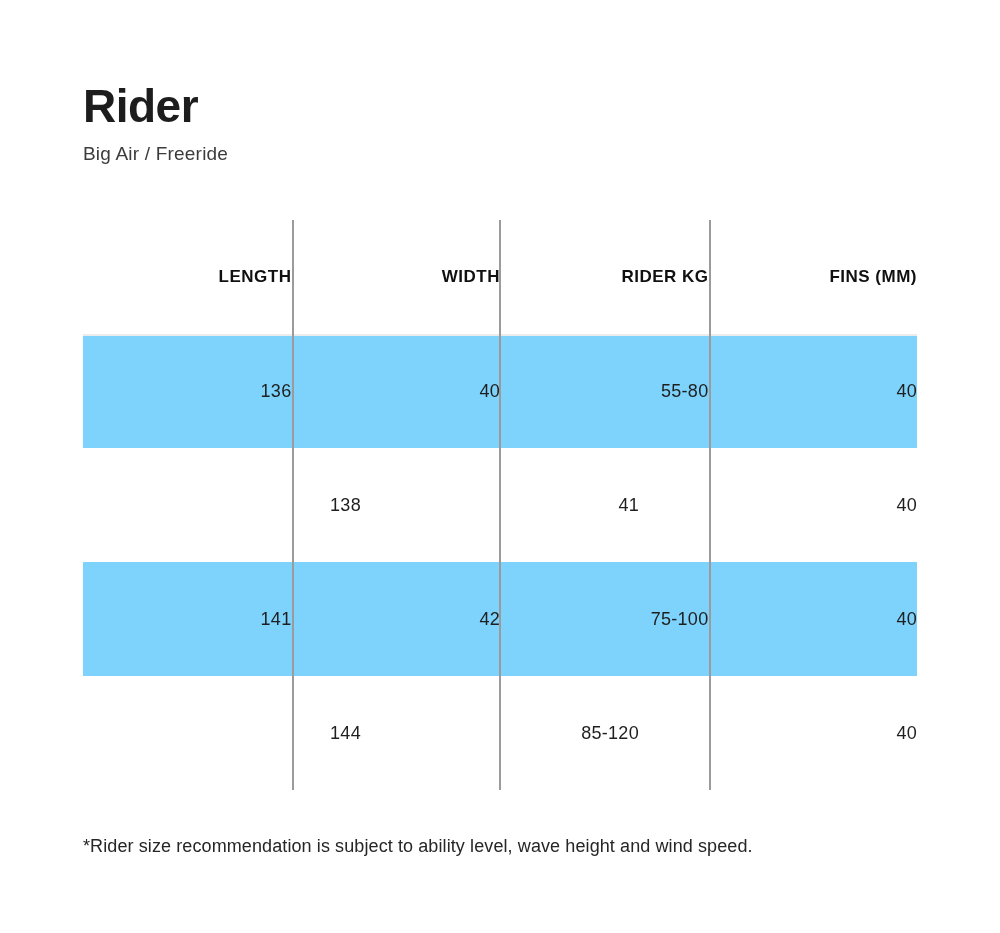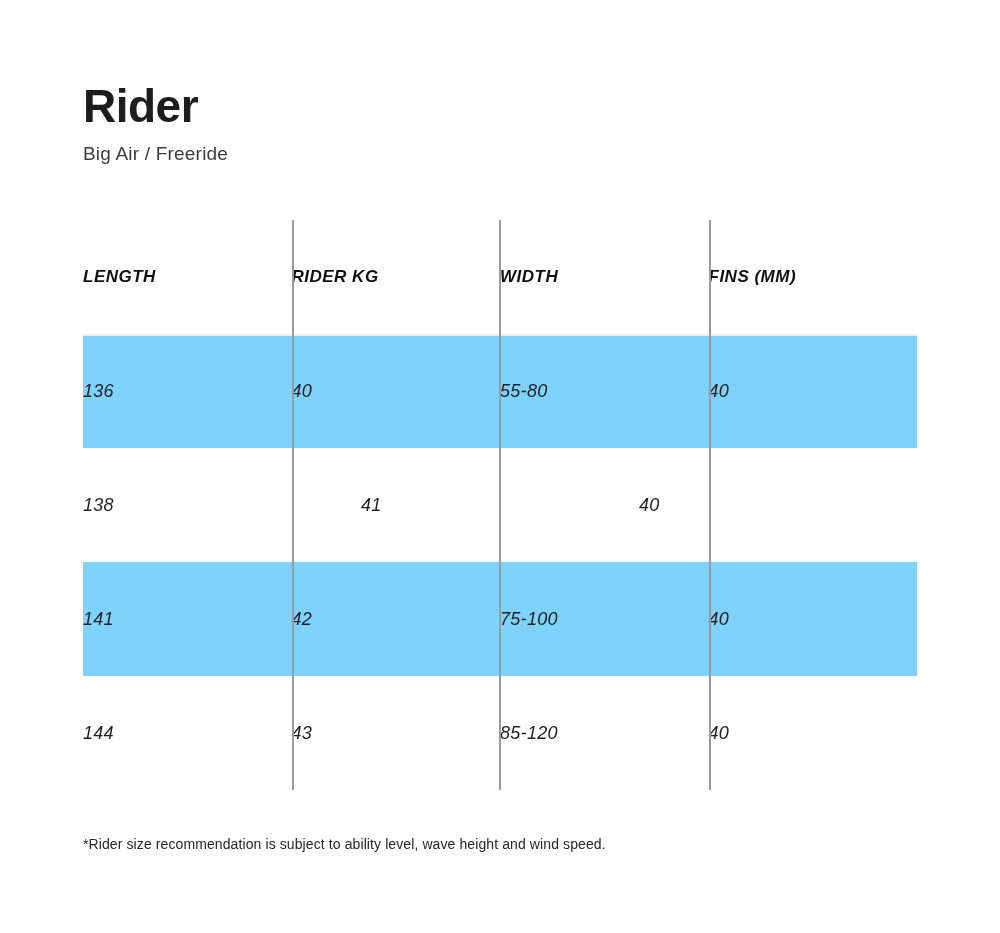--- a/index.html
+++ b/index.html
@@ -40,25 +40,24 @@
   }
   .t-row {
     display: flex;
     height: 114px;
     align-items: center;
   }
   .t-row.alt { background: #7dd3fc; }
   .t-row.alt-first { box-shadow: inset 0 2px 0 #ececec; }
   .t-cell {
     flex: 1;
-    text-align: left;
+    text-align: right;
     font-size: 18px;
     letter-spacing: 0.3px;
     color: #1f1f1f;
-    font-style: italic;
   }
   .t-row.head .t-cell {
     font-size: 17px;
     font-weight: bold;
     letter-spacing: 0.5px;
     color: #101010;
   }
   .v-divider {
     position: absolute;
     top: 0;
@@ -68,21 +67,21 @@
     z-index: 2;
   }
   .v-divider.d1 { left: 209px; }
   .v-divider.d2 { left: 416px; }
   .v-divider.d3 { left: 626px; }
 
   
   .footnote {
     position: absolute;
     left: 83px; top: 836px;
-    font-size: 14px;
+    font-size: 18px;
     letter-spacing: 0.1px;
     color: #262626;
   }
 </style>
 </head>
 <body>
 
 <div class="page">
 
   <div class="brand">
@@ -91,22 +90,22 @@
   </div>
 
   <div class="spec-table">
 
     <div class="v-divider d1"></div>
     <div class="v-divider d2"></div>
     <div class="v-divider d3"></div>
 
     <div class="t-row head">
       <div class="t-cell">LENGTH</div>
+      <div class="t-cell">WIDTH</div>
       <div class="t-cell">RIDER KG</div>
-      <div class="t-cell">WIDTH</div>
       <div class="t-cell">FINS (MM)</div>
     </div>
 
     <div class="t-row alt alt-first">
       <div class="t-cell">136</div>
       <div class="t-cell">40</div>
       <div class="t-cell">55-80</div>
       <div class="t-cell">40</div>
     </div>
 
@@ -118,21 +117,20 @@
 
     <div class="t-row alt">
       <div class="t-cell">141</div>
       <div class="t-cell">42</div>
       <div class="t-cell">75-100</div>
       <div class="t-cell">40</div>
     </div>
 
     <div class="t-row">
       <div class="t-cell">144</div>
-      <div class="t-cell">43</div>
       <div class="t-cell">85-120</div>
       <div class="t-cell">40</div>
     </div>
 
   </div>
 
   <div class="footnote">*Rider size recommendation is subject to ability level, wave height and wind speed.</div>
 
 </div>
 

